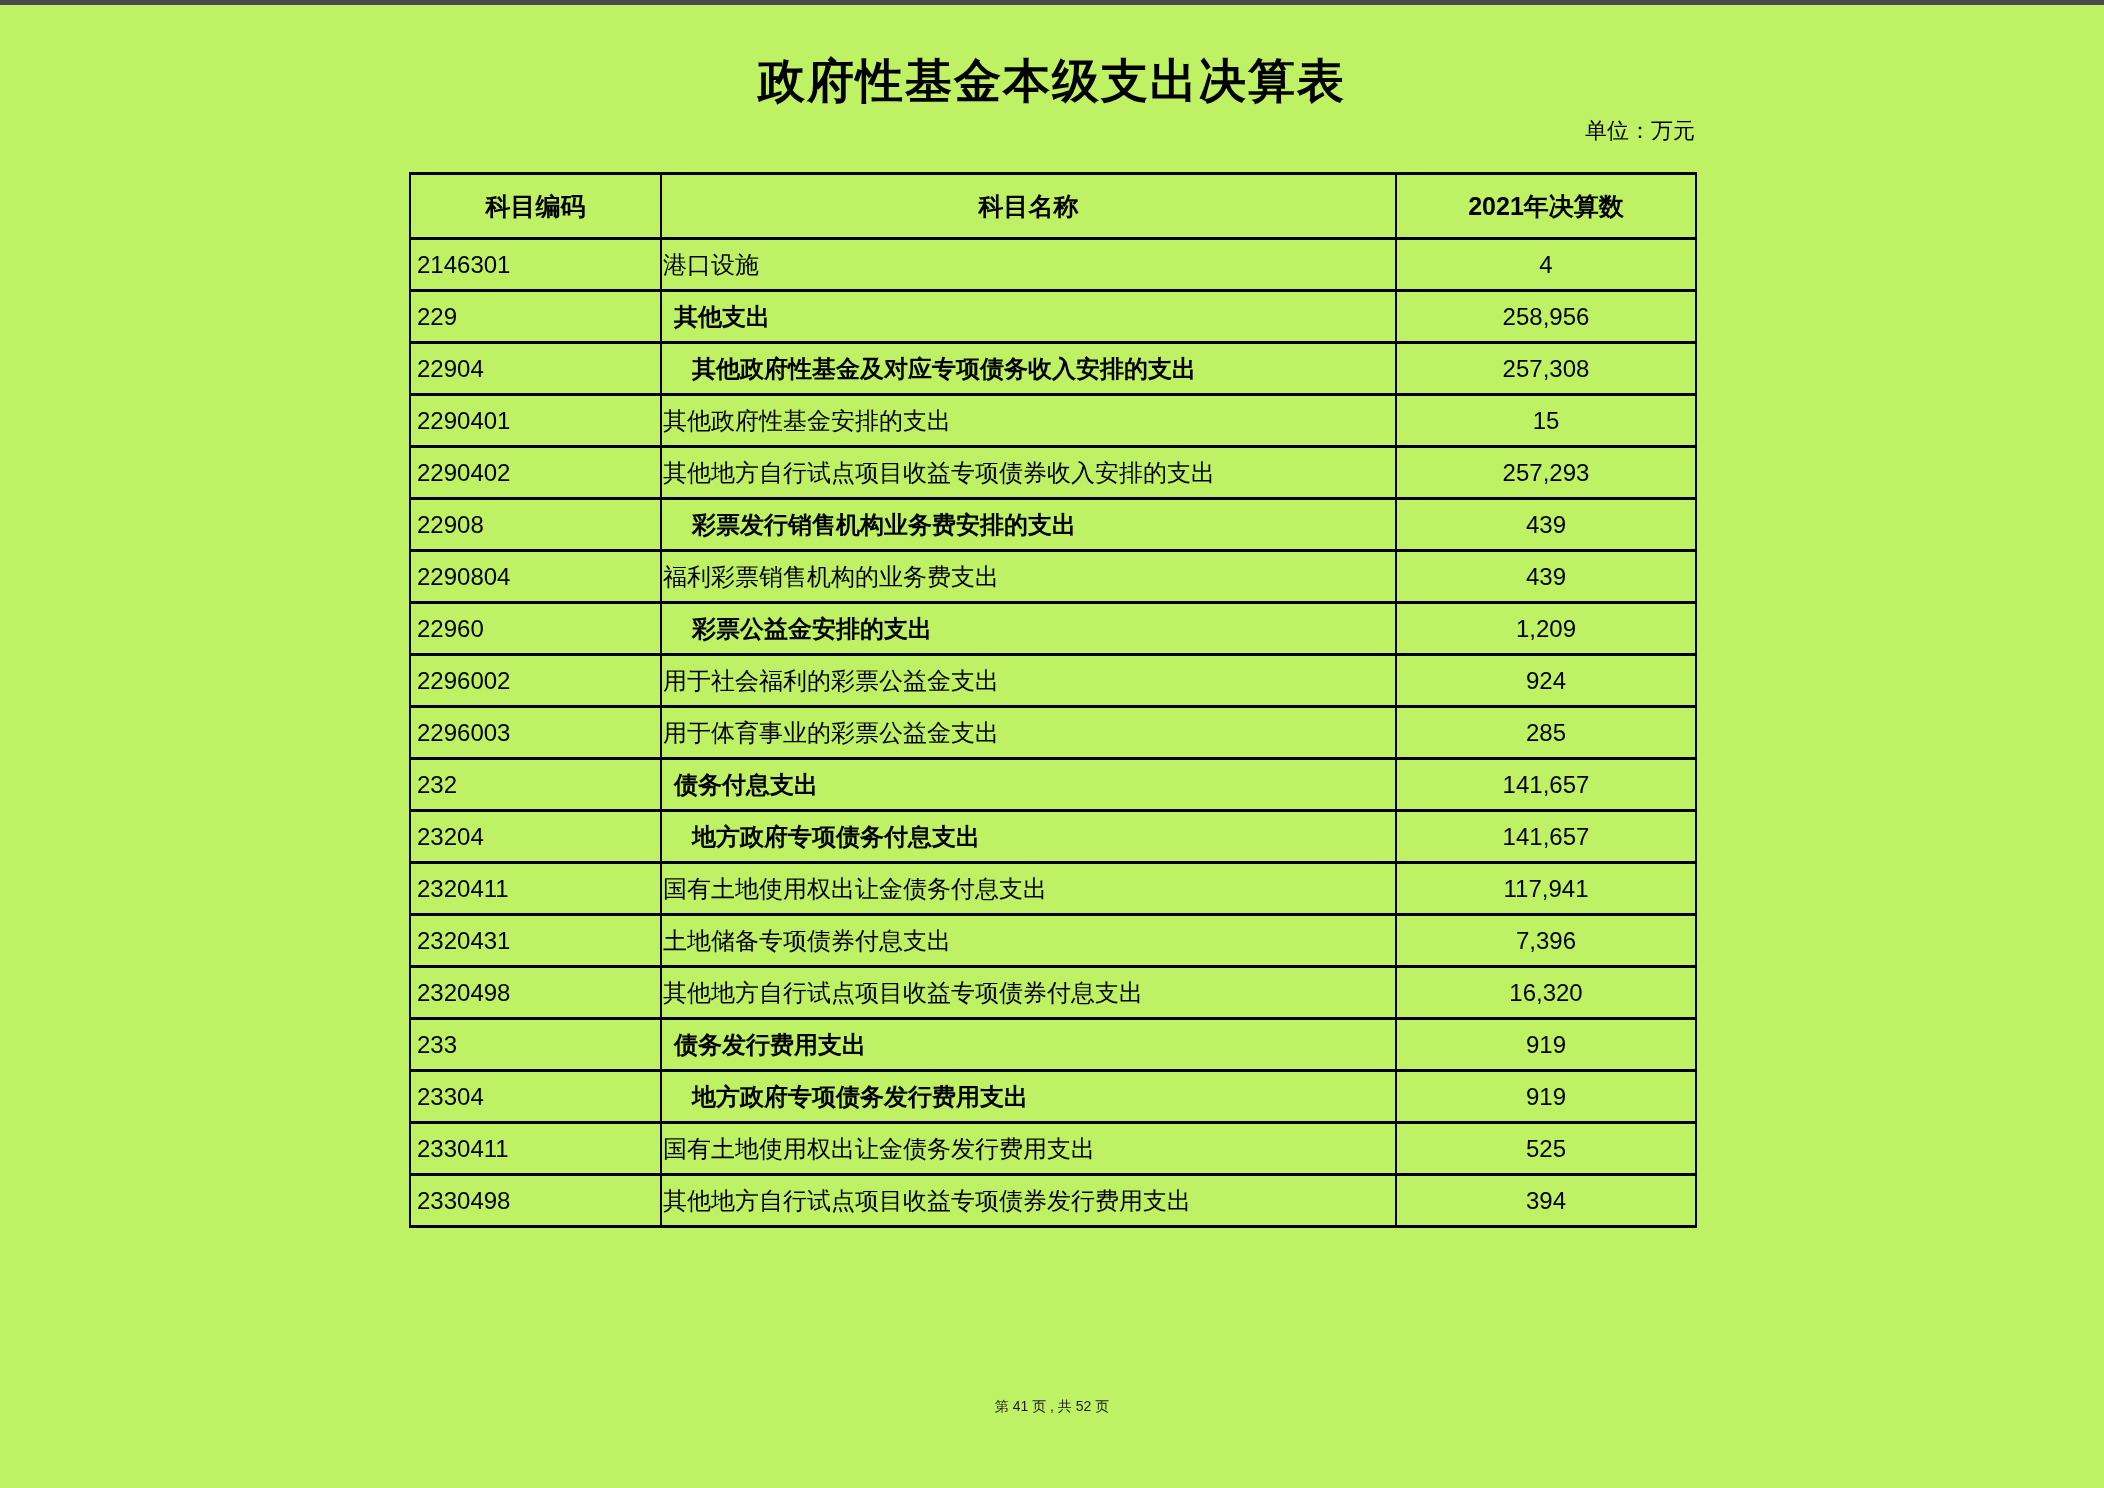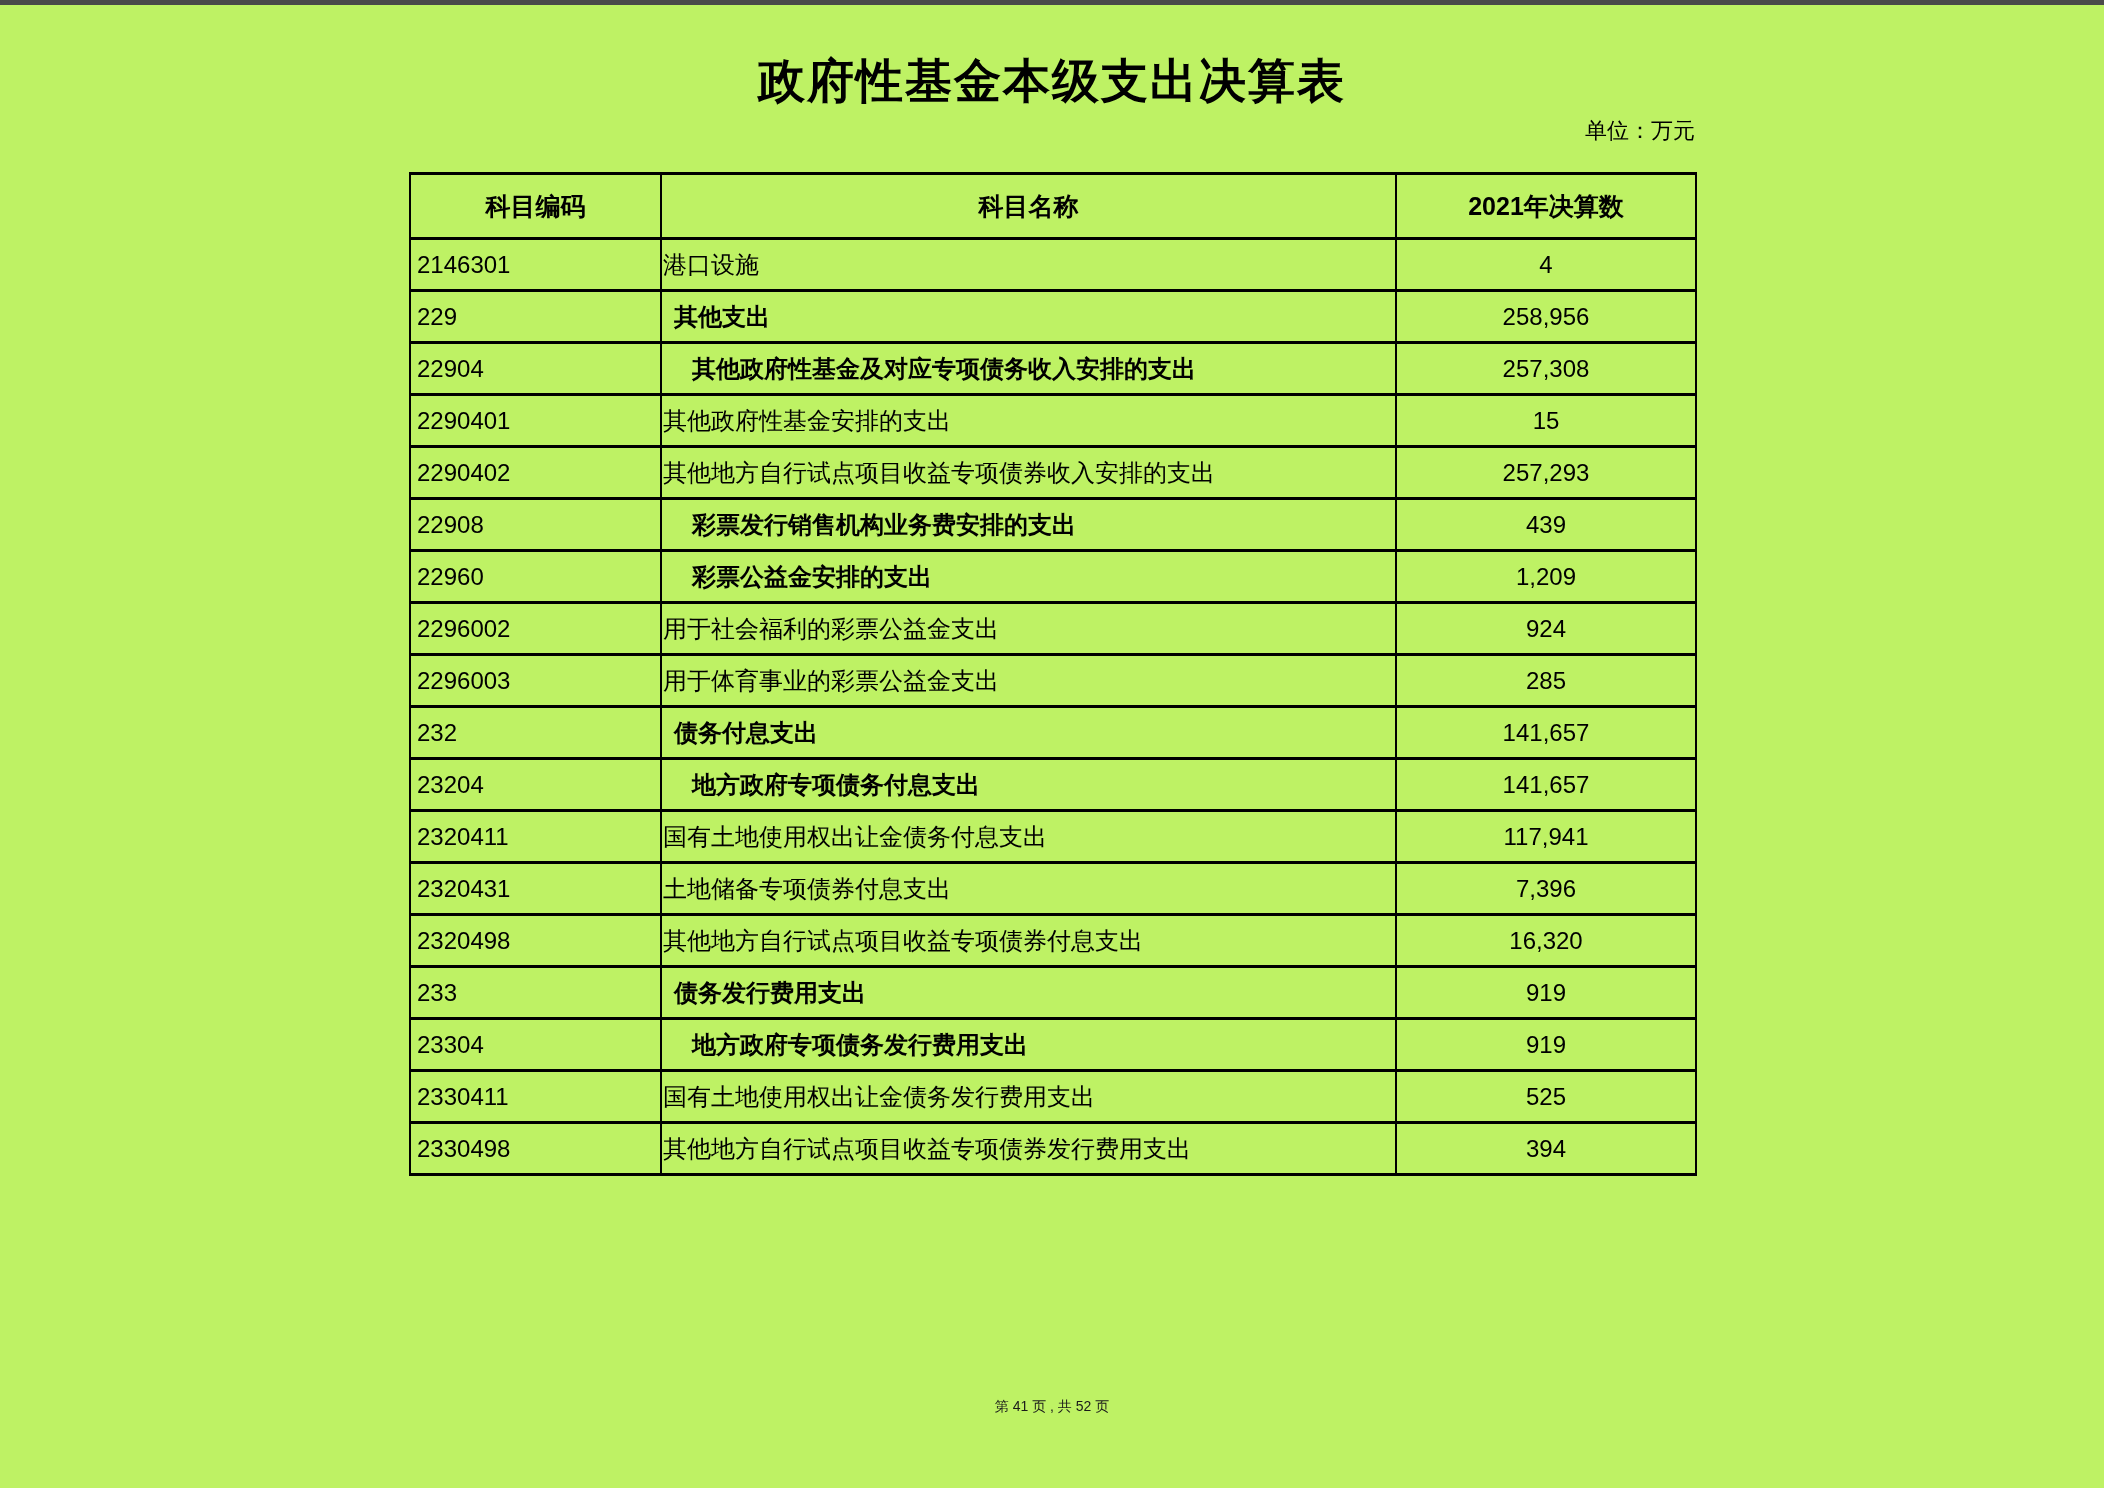--- a/index.html
+++ b/index.html
@@ -131,20 +131,25 @@
     <td class="name-cell indent-3">其他地方自行试点项目收益专项债券收入安排的支出</td>
     <td class="value-cell">257,293</td>
   </tr>
 
   <tr class="data-row bold-row">
     <td class="code-cell">22908</td>
     <td class="name-cell indent-2">彩票发行销售机构业务费安排的支出</td>
     <td class="value-cell">439</td>
   </tr>
 
+  <tr class="data-row">
+    <td class="code-cell">2290804</td>
+    <td class="name-cell indent-3">福利彩票销售机构的业务费支出</td>
+    <td class="value-cell">439</td>
+  </tr>
 
   <tr class="data-row bold-row">
     <td class="code-cell">22960</td>
     <td class="name-cell indent-2">彩票公益金安排的支出</td>
     <td class="value-cell">1,209</td>
   </tr>
 
   <tr class="data-row">
     <td class="code-cell">2296002</td>
     <td class="name-cell indent-3">用于社会福利的彩票公益金支出</td>

